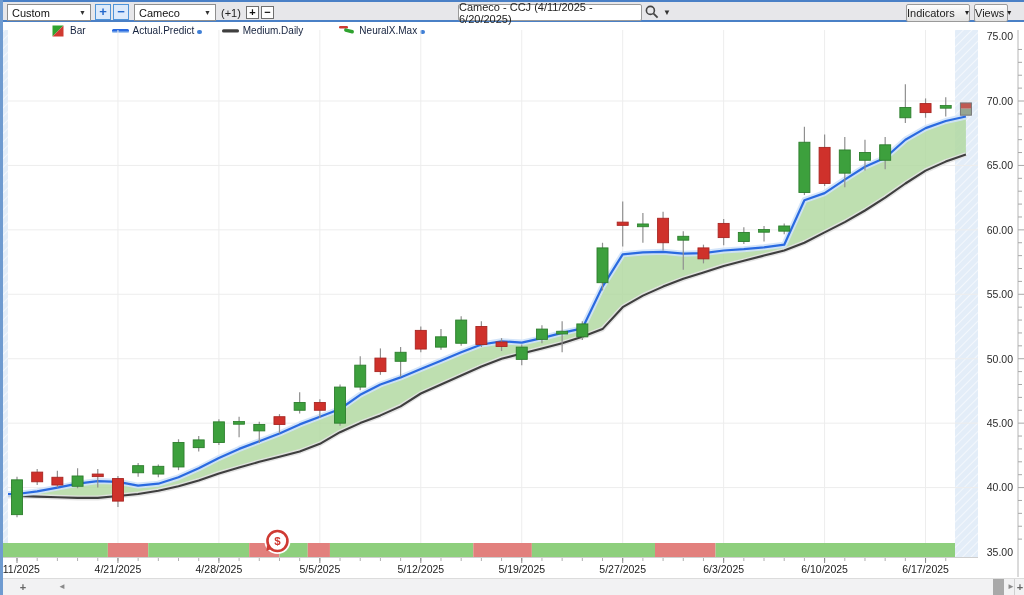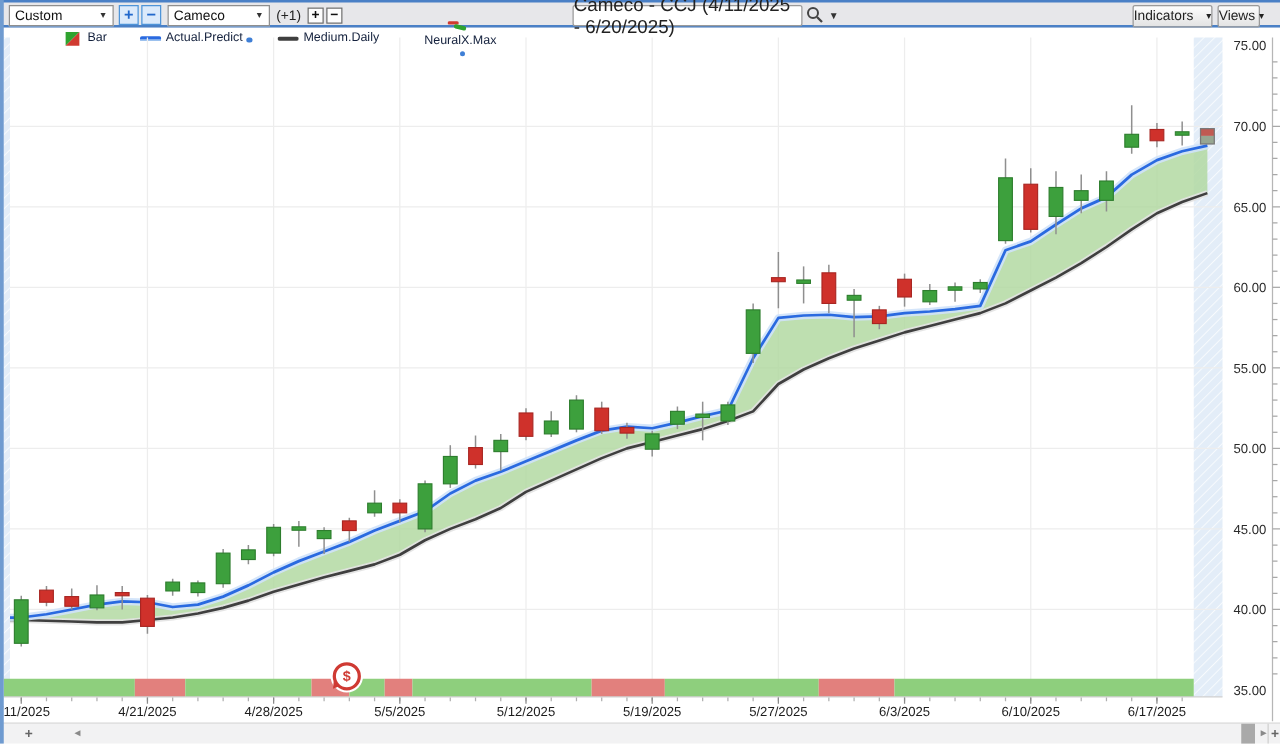--- a/index.html
+++ b/index.html
@@ -11,21 +11,21 @@
   .selectbox{position:absolute;top:2px;height:17px;background:#fff;border:1px solid #8f8f8f;
     font-size:11px;color:#111;display:flex;align-items:center;padding:5px 4px;box-sizing:border-box;}
   .selectbox .caret{margin-left:auto;font-size:7px;color:#333;}
   .sqbtn{position:absolute;top:2px;width:16px;height:16px;box-sizing:border-box;text-align:center;
     font-weight:bold;cursor:pointer;}
   .bluebtn{background:#dceafb;border:1px solid #4f94d8;color:#2268cc;font-size:13px;line-height:13px;}
   .stepbtn{width:13px;height:13px;top:4px;background:#fdfdfd;border:1px solid #6e6e6e;color:#111;
     font-size:11px;line-height:10px;}
   .offset{position:absolute;top:0;height:22px;line-height:22px;font-size:11px;color:#222;}
   .symbolbox{position:absolute;top:2px;height:17px;background:#fff;border:1px solid #9a9a9a;
-    border-radius:2px;font-size:15px;color:#222;display:flex;align-items:center;justify-content:center;box-sizing:border-box;}
+    border-radius:2px;font-size:11px;color:#222;display:flex;align-items:center;justify-content:center;box-sizing:border-box;}
   .toolbtn{position:absolute;top:1.5px;height:18px;background:linear-gradient(#fdfdfd,#e3e3e3);
     border:1px solid #9a9a9a;border-radius:2px;font-size:11px;color:#222;display:flex;
     align-items:center;justify-content:space-between;box-sizing:border-box;cursor:pointer;}
   .searchwrap{position:absolute;left:645px;top:3px;display:flex;align-items:center;cursor:pointer;}
   .searchwrap .caret{font-size:8px;color:#333;margin-left:4px;}
   
   .legend{position:absolute;left:0;top:22px;width:700px;height:17px;display:flex;align-items:center;
     font-size:10px;color:#14213d;}
   .legenditem{display:flex;align-items:center;margin-right:0;}
   .legend .dot{width:4.5px;height:4.5px;border-radius:50%;background:#3f7fd6;margin-left:3px;margin-top:3px;}
@@ -94,21 +94,21 @@
       </svg>
       <span>Actual.Predict</span>
       <span class="dot"></span>
     </div>
     <div class="legenditem" style="margin-left:20px;">
       <svg width="17" height="6" viewBox="0 0 17 6" style="margin-right:4px;">
         <rect x="0" y="1.3" width="17" height="3.2" rx="1.5" fill="#3f3f3f"></rect>
       </svg>
       <span>Medium.Daily</span>
     </div>
-    <div class="legenditem" style="margin-left:36px;flex-direction:column;">
+    <div class="legenditem" style="margin-left:36px;">
       <svg width="16" height="11" viewBox="0 0 16 11" style="margin-right:4px;">
         <rect x="0" y="1" width="9" height="2.6" rx="1.3" fill="#d03a30"></rect>
         <rect x="5" y="4.2" width="10" height="3.4" rx="1.6" fill="#2fa32f" transform="rotate(14 10 6)"></rect>
       </svg>
       <span>NeuralX.Max</span>
       <span class="dot"></span>
     </div>
   </div>
 
   <svg id="chart-svg" width="1024" height="556" viewBox="0 22 1024 556">

